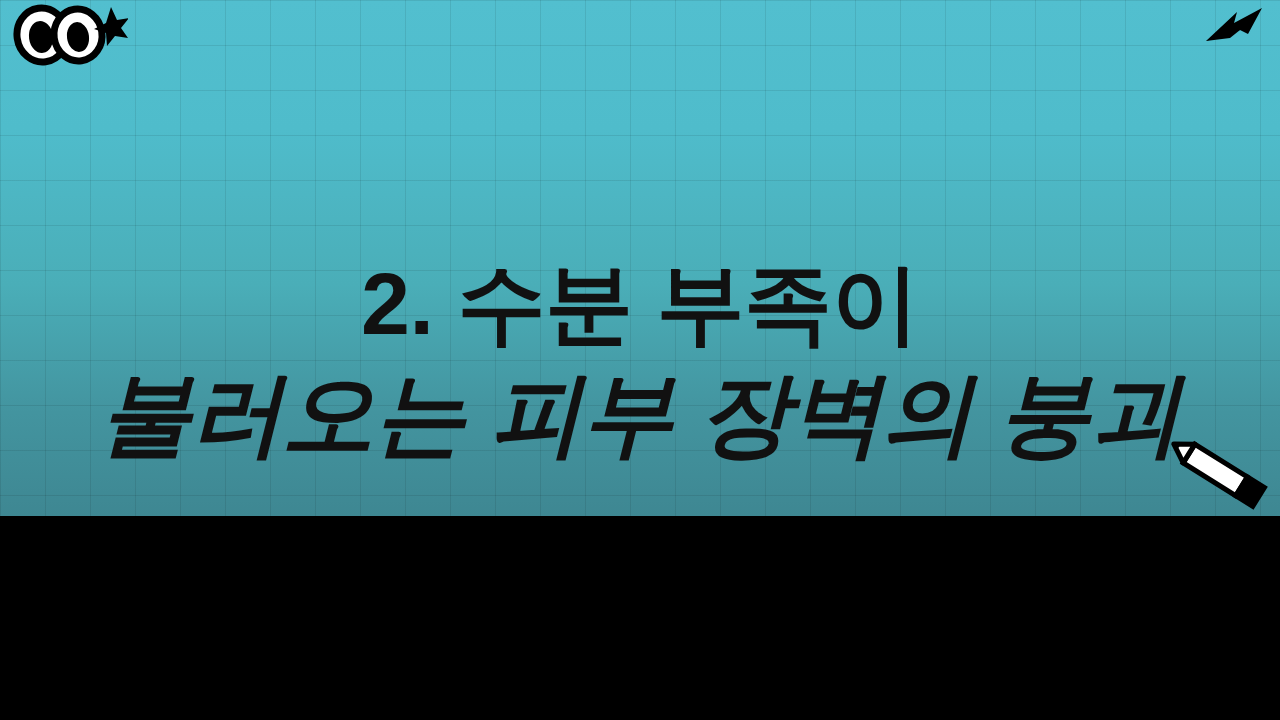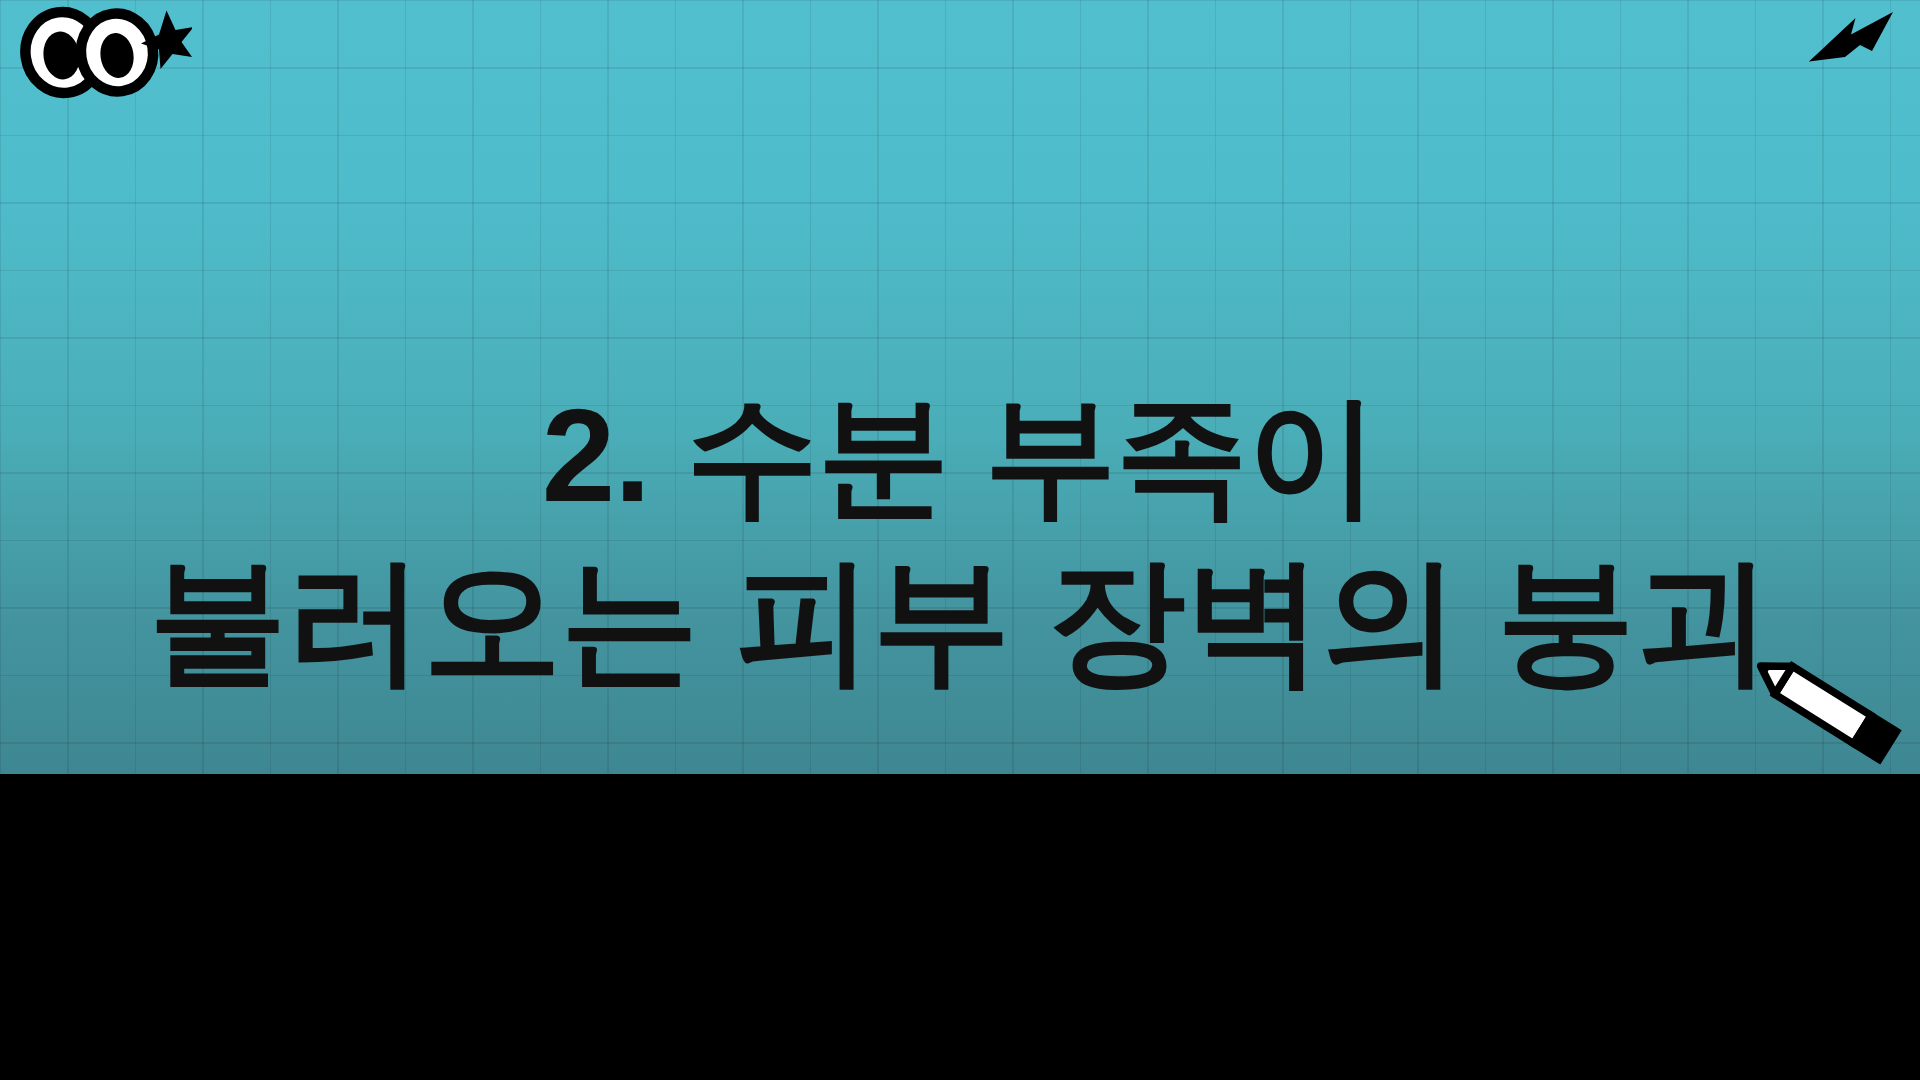--- a/index.html
+++ b/index.html
@@ -72,20 +72,21 @@
     display: block;
     color: #111111;
     font-weight: 700;
     font-size: 88px;
     line-height: 1.22;
     letter-spacing: -0.5px;
     white-space: nowrap;
   }
   #title-line-2 {
     font-size: 92px;
+    font-style: italic;
   }
 </style>
 </head>
 <body>
 
 <div id="slide">
 
   <div class="deco" id="eyes-deco">
     <svg viewBox="0 0 120 64" width="120" height="64" aria-hidden="true">
       <g>

